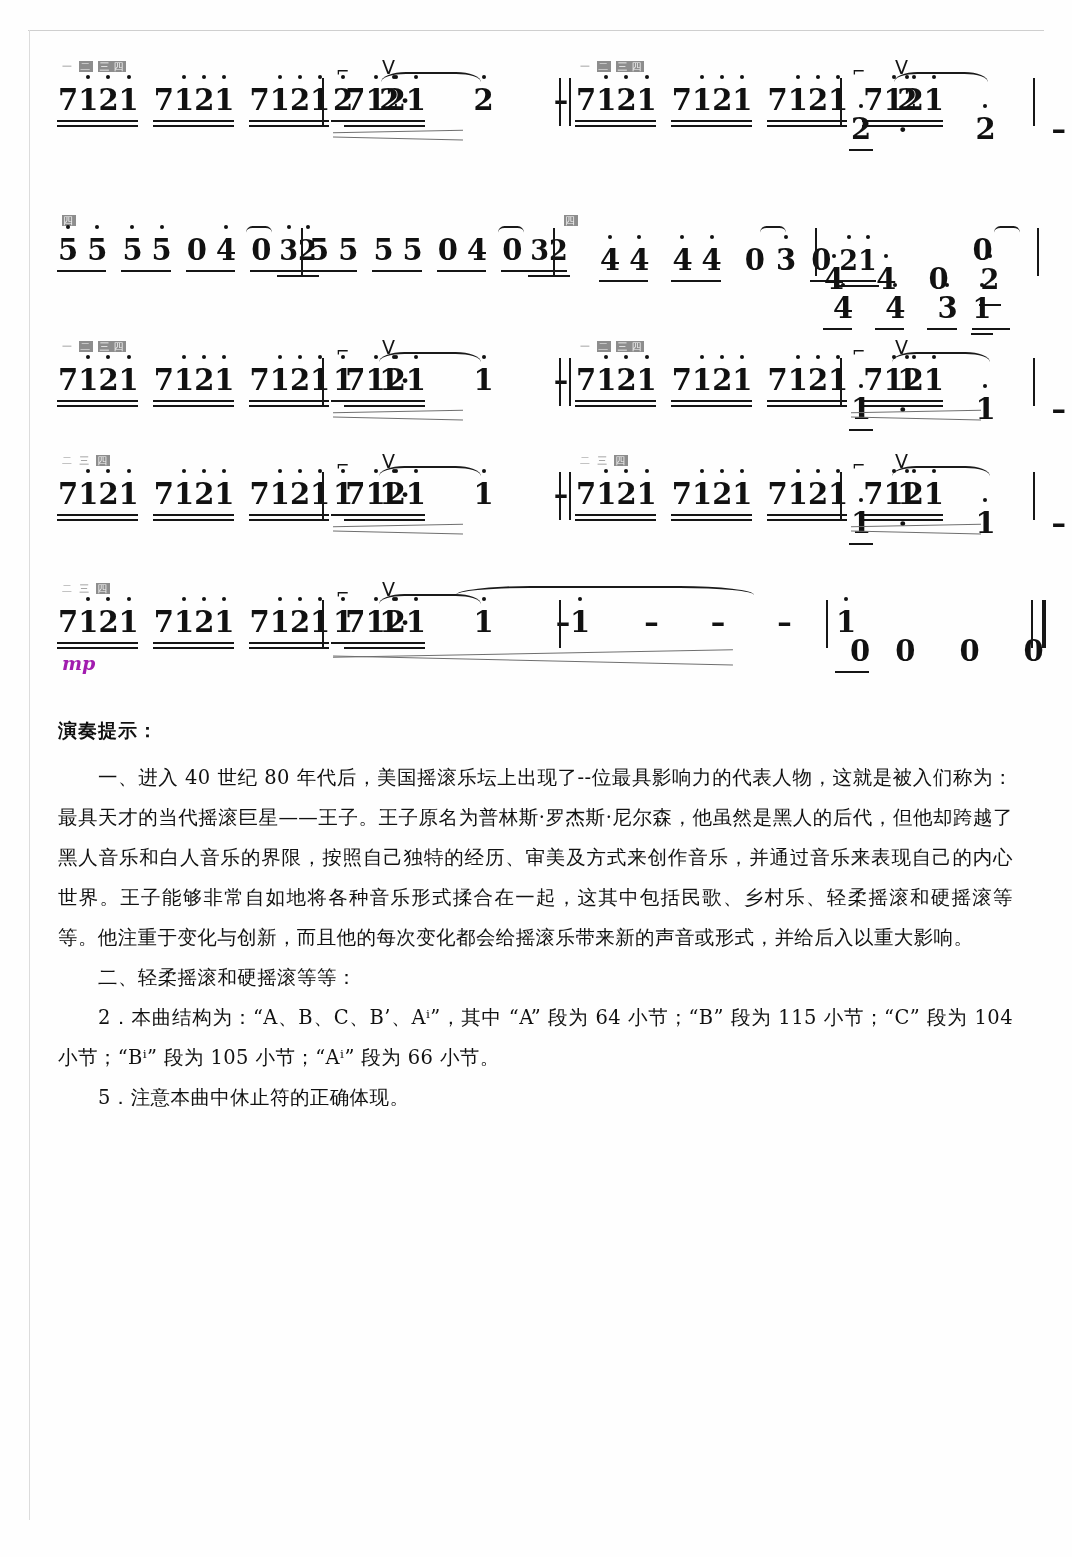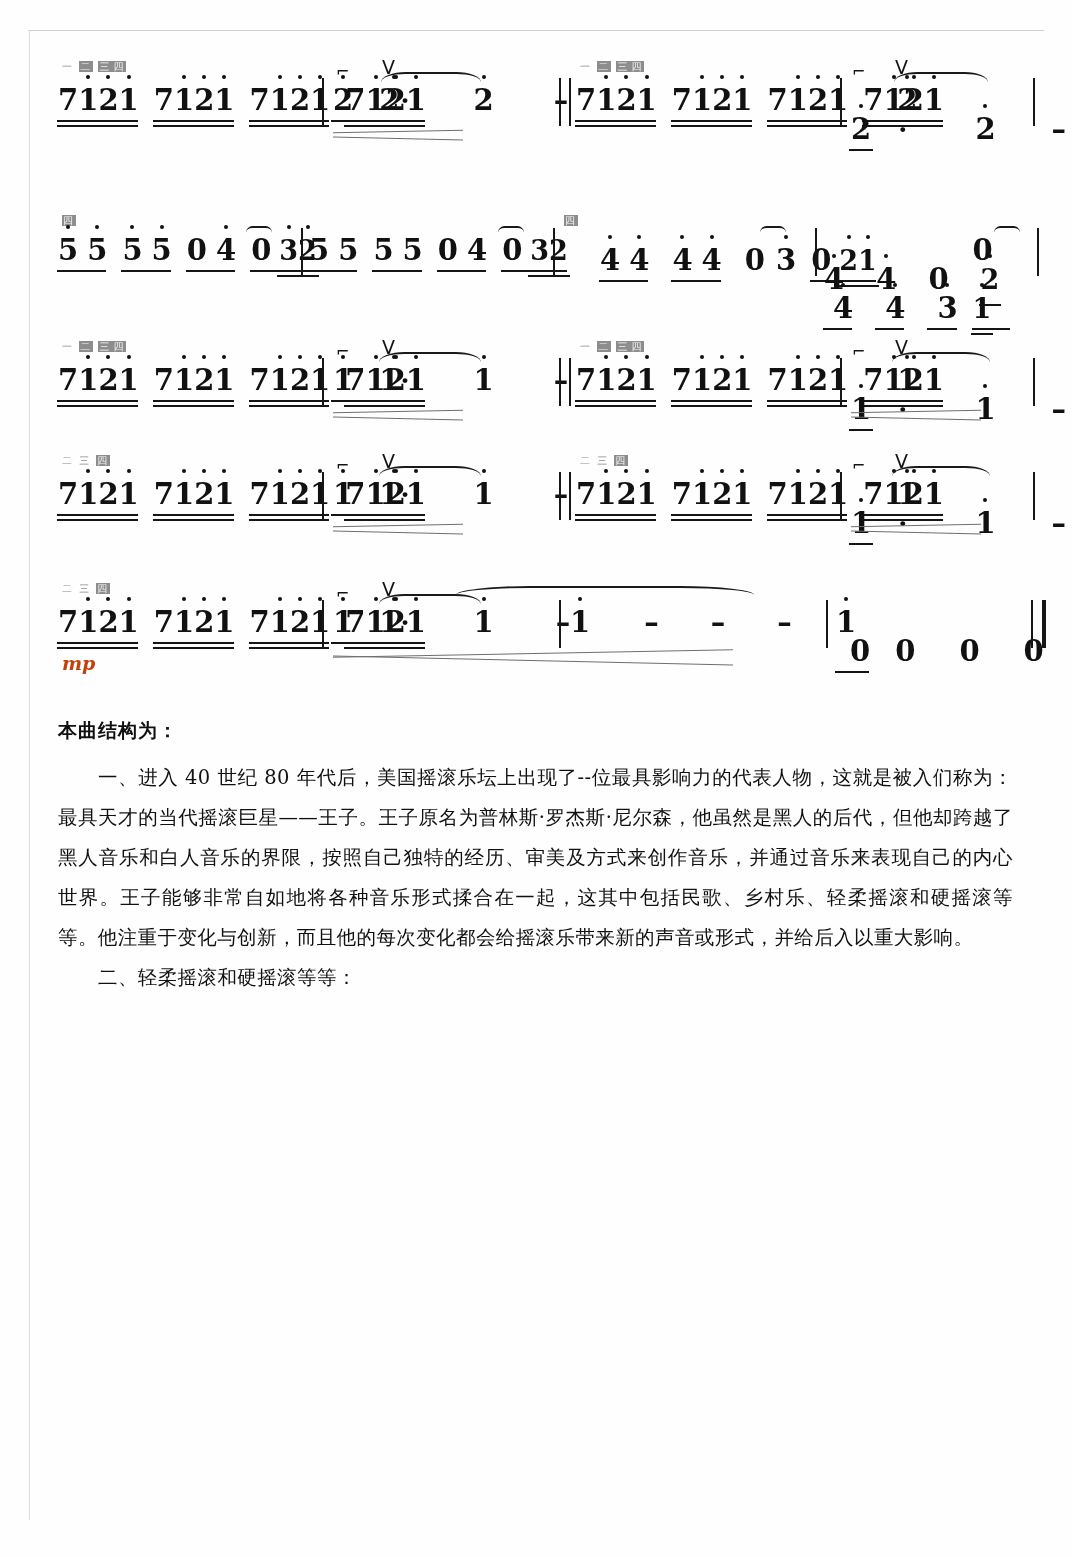--- a/index.html
+++ b/index.html
@@ -51,21 +51,21 @@
   .slur{position:absolute;border-top:2px solid #1a1a1a;border-radius:50%/100%;height:18px;}
   .slur.flat{height:11px;}
 
   
   .hairpin{position:absolute;height:14px;}
   .hairpin i{position:absolute;left:0;width:100%;height:1px;background:#6f6f6f;display:block;}
   .hairpin i.a{top:3px;transform:rotate(-1.1deg);}
   .hairpin i.b{top:10px;transform:rotate(1.3deg);}
 
   .dyn{position:absolute;font-family:"DejaVu Serif","Liberation Serif",serif;
-       font-style:italic;font-weight:bold;font-size:19px;color:#c2410c;}
+       font-style:italic;font-weight:bold;font-size:19px;color:#a21caf;}
 
   
   .tie{position:absolute;border-top:2px solid #1a1a1a;border-radius:50%/100%;}
 
   
   #prose{position:absolute;left:58px;top:718px;width:955px;}
   .heading{font-family:"DejaVu Sans","Liberation Sans",sans-serif;font-weight:bold;
            font-size:19px;color:#101010;margin:0 0 14px 0;letter-spacing:1px;}
   .para{font-family:"DejaVu Serif","Liberation Serif",serif;font-size:19.5px;
         line-height:40px;color:#111;margin:0;text-align:justify;
@@ -319,18 +319,20 @@
     <div class="measure-group" style="left:790px;top:10px;">
       <span class="cluster beam"><span class="note">1<span class="hidot"></span></span><span class="note" style="margin-left:14px;">0</span></span>
       <span class="note" style="margin-right:44px;margin-left:10px;">0</span>
       <span class="note" style="margin-right:44px;">0</span>
       <span class="note">0</span>
     </div>
     <span class="endbar" style="position:absolute;left:975px;top:2px;"></span>
   </div>
 
   <div id="prose">
-    <p class="heading">本曲结构为：</p>
+    <p class="heading">演奏提示：</p>
     <p class="para indent">一、进入 40 世纪 80 年代后，美国摇滚乐坛上出现了--位最具影响力的代表人物，这就是被入们称为：最具天才的当代摇滚巨星——王子。王子原名为普林斯·罗杰斯·尼尔森，他虽然是黑人的后代，但他却跨越了黑人音乐和白人音乐的界限，按照自己独特的经历、审美及方式来创作音乐，并通过音乐来表现自己的内心世界。王子能够非常自如地将各种音乐形式揉合在一起，这其中包括民歌、乡村乐、轻柔摇滚和硬摇滚等等。他注重于变化与创新，而且他的每次变化都会给摇滚乐带来新的声音或形式，并给后入以重大影响。</p>
     <p class="para indent">二、轻柔摇滚和硬摇滚等等：</p>
+    <p class="para indent">2．本曲结构为：“A、B、C、B’、Aⁱ”，其中 “A” 段为 64 小节；“B” 段为 115 小节；“C” 段为 104 小节；“Bⁱ” 段为 105 小节；“Aⁱ” 段为 66 小节。</p>
+    <p class="para indent">5．注意本曲中休止符的正确体现。</p>
   </div>
 
 </div>
 
 </body></html>

